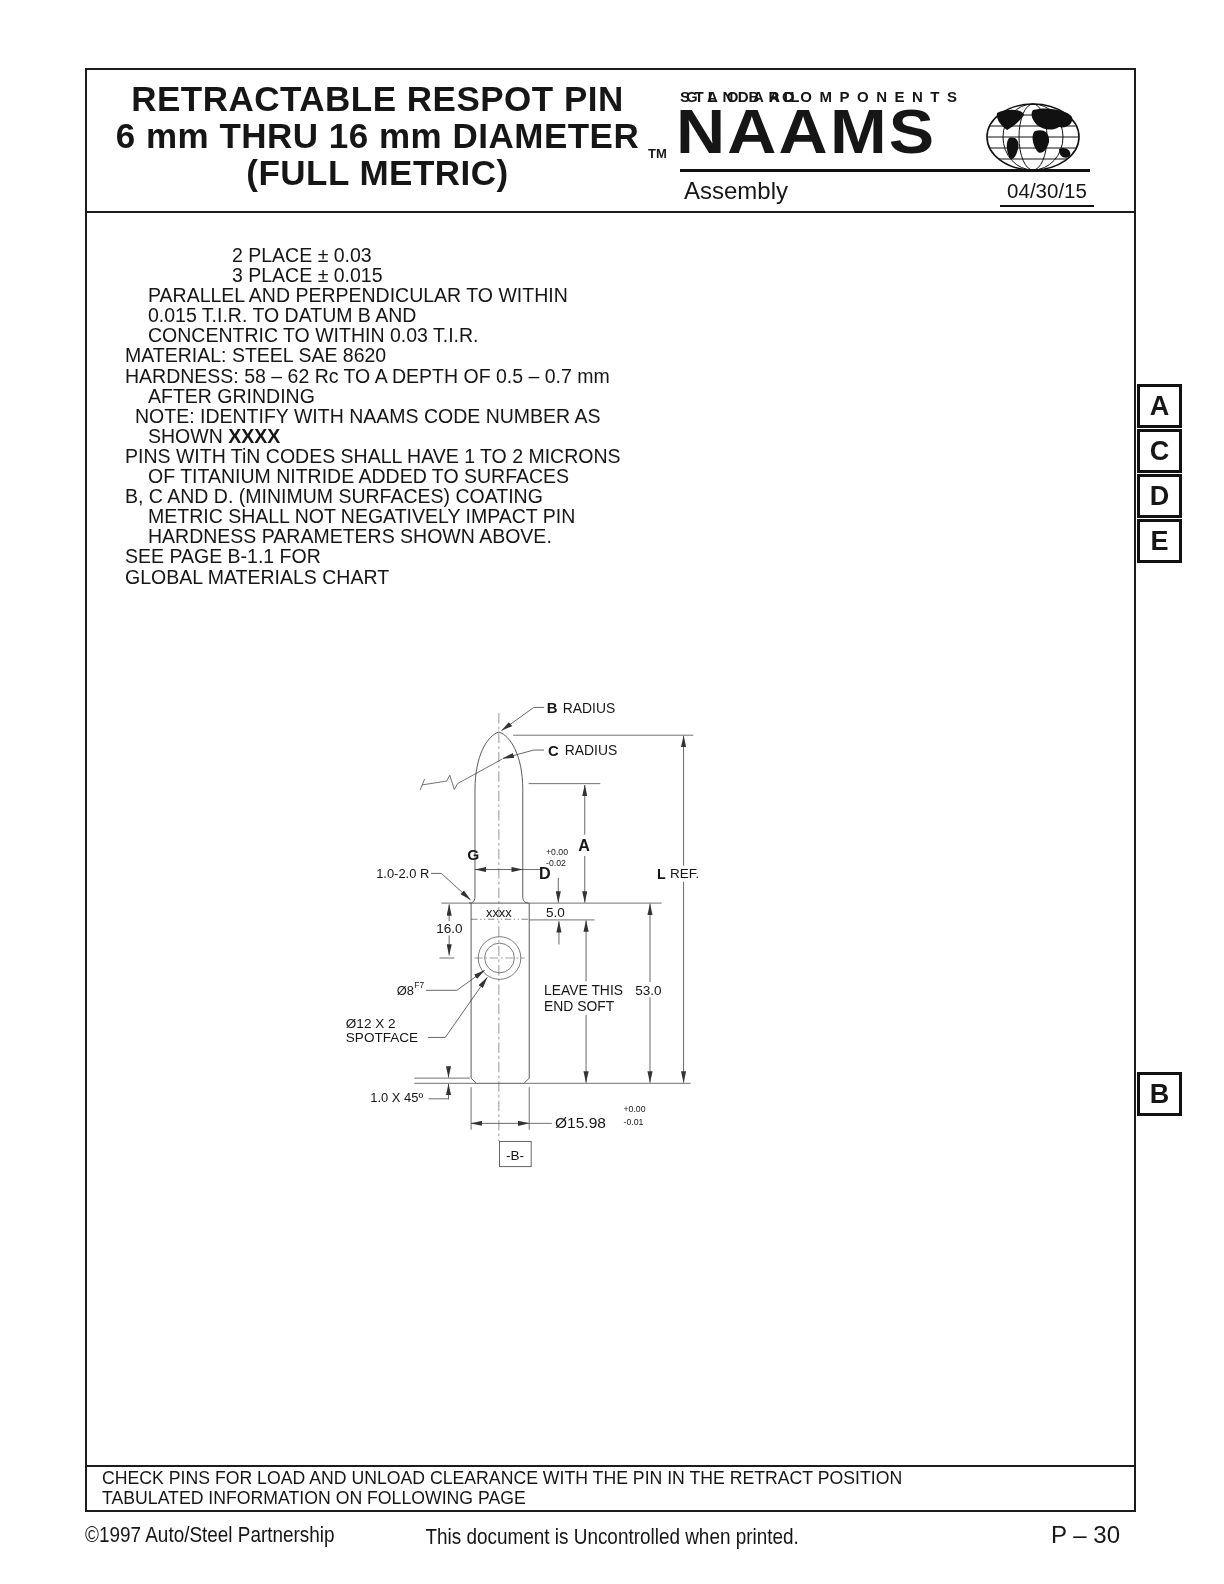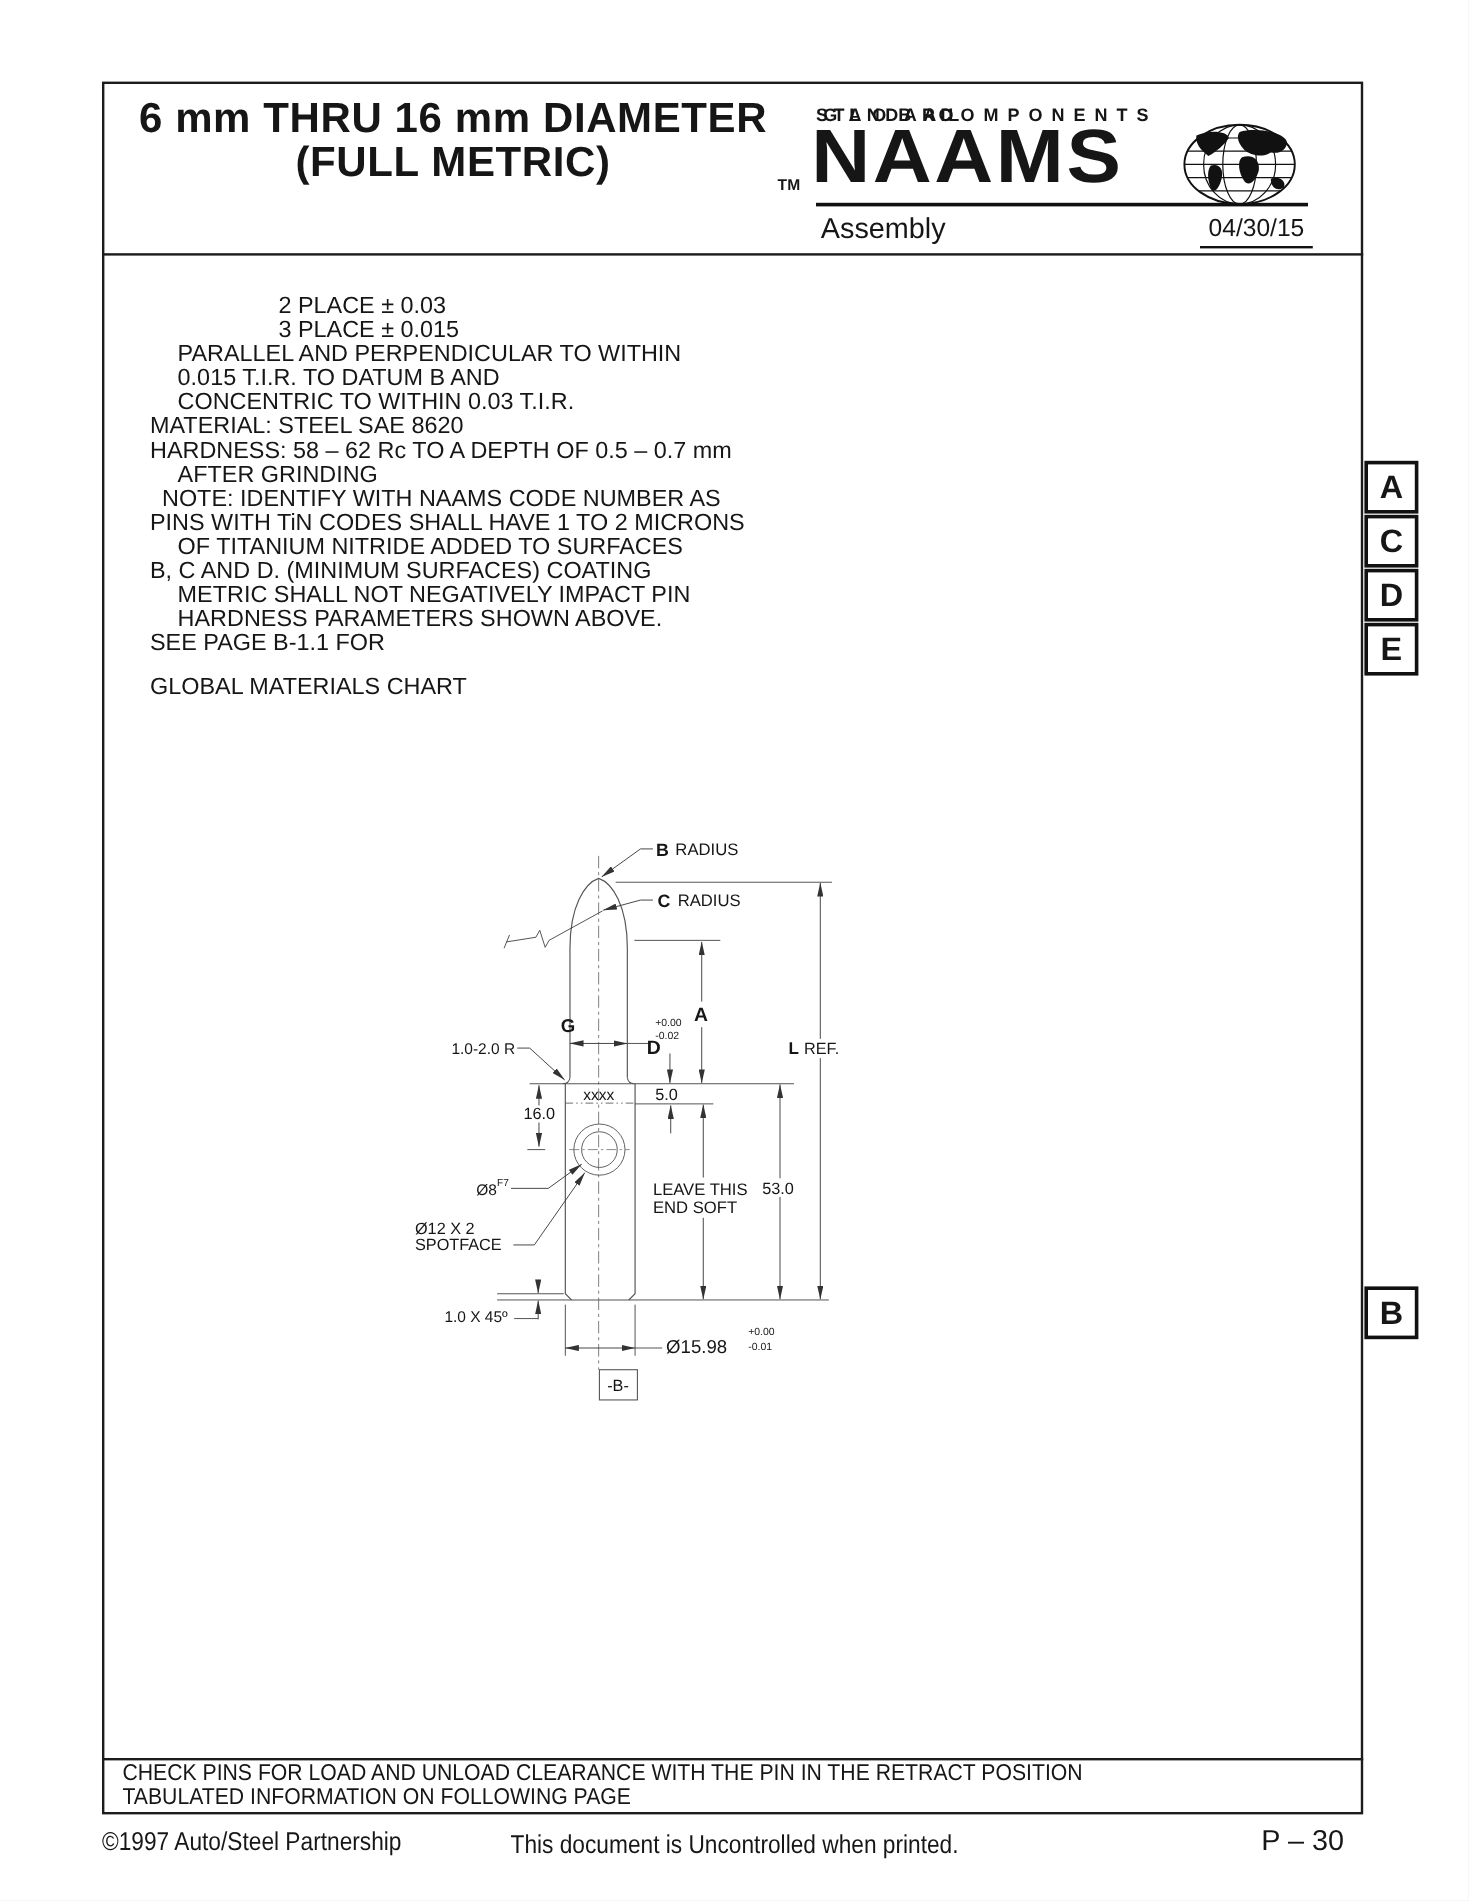--- a/index.html
+++ b/index.html
@@ -47,20 +47,21 @@
 </head>
 <body>
 
 <div id="page">
 
   <div class="abs" id="frame"></div>
   <div class="abs" id="hdr-divider"></div>
   <div class="abs" id="notice-divider"></div>
 
   <div class="abs" id="title">
+    <div>RETRACTABLE RESPOT PIN</div>
     <div>6 mm THRU 16 mm DIAMETER</div>
     <div>(FULL METRIC)</div>
   </div>
 
   <div class="abs" id="overprint">
     <span id="op-a">GLOBAL</span>
     <span id="op-b">STANDARD</span>
     <span id="op-c">COMPONENTS</span>
   </div>
   <div class="abs" id="tm">TM</div>
@@ -90,27 +91,28 @@
     <div class="tolval">2 PLACE ± 0.03</div>
     <div class="tolval">3 PLACE ± 0.015</div>
     <div id="notes-list">
         <div style="margin-left: 23px;"><span>PARALLEL AND PERPENDICULAR TO WITHIN</span></div>
         <div style="margin-left: 23px;"><span>0.015 T.I.R. TO DATUM B AND</span></div>
         <div style="margin-left: 23px;"><span>CONCENTRIC TO WITHIN 0.03 T.I.R.</span></div>
         <div style="margin-left: 0px;"><span>MATERIAL: STEEL SAE 8620</span></div>
         <div style="margin-left: 0px;"><span>HARDNESS: 58 – 62 Rc TO A DEPTH OF 0.5 – 0.7 mm</span></div>
         <div style="margin-left: 23px;"><span>AFTER GRINDING</span></div>
         <div style="margin-left: 10px;"><span>NOTE: IDENTIFY WITH NAAMS CODE NUMBER AS</span></div>
+        <div style="margin-left: 23px;"><span>SHOWN </span><b>XXXX</b></div>
         <div style="margin-left: 0px;"><span>PINS WITH TiN CODES SHALL HAVE 1 TO 2 MICRONS</span></div>
         <div style="margin-left: 23px;"><span>OF TITANIUM NITRIDE ADDED TO SURFACES</span></div>
         <div style=""><span>B, C AND D. (MINIMUM SURFACES) COATING</span></div>
         <div style="margin-left: 23px;"><span>METRIC SHALL NOT NEGATIVELY IMPACT PIN</span></div>
         <div style="margin-left: 23px;"><span>HARDNESS PARAMETERS SHOWN ABOVE.</span></div>
         <div style="margin-left: 0px;"><span>SEE PAGE B-1.1 FOR</span></div>
-        <div style="margin-left: 0px; margin-top: 16px;"><span>GLOBAL MATERIALS CHART</span></div>
+        <div style="margin-left: 0px;"><span>GLOBAL MATERIALS CHART</span></div>
       </div>
   </div>
 
   <div id="tabs-top">
       <div class="tab" style="top: 384px;">A</div>
       <div class="tab" style="top: 429px;">C</div>
       <div class="tab" style="top: 474px;">D</div>
       <div class="tab" style="top: 519px;">E</div>
     </div>
   <div class="tab" style="top:1072px;">B</div>

